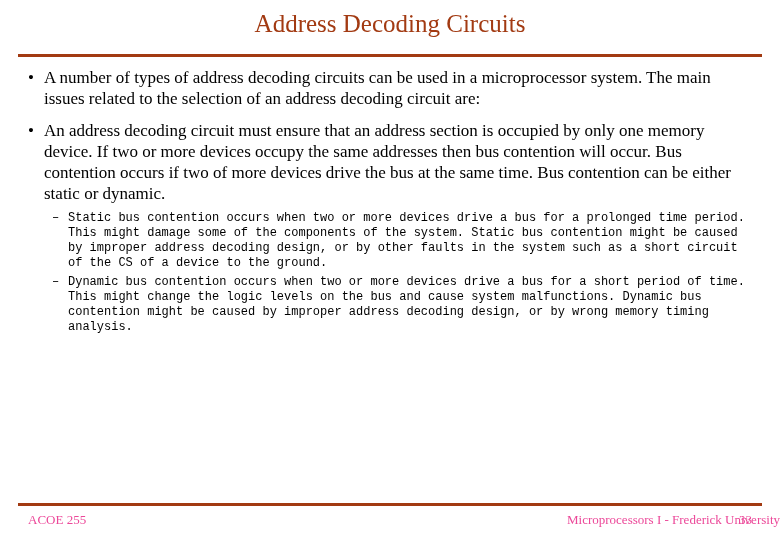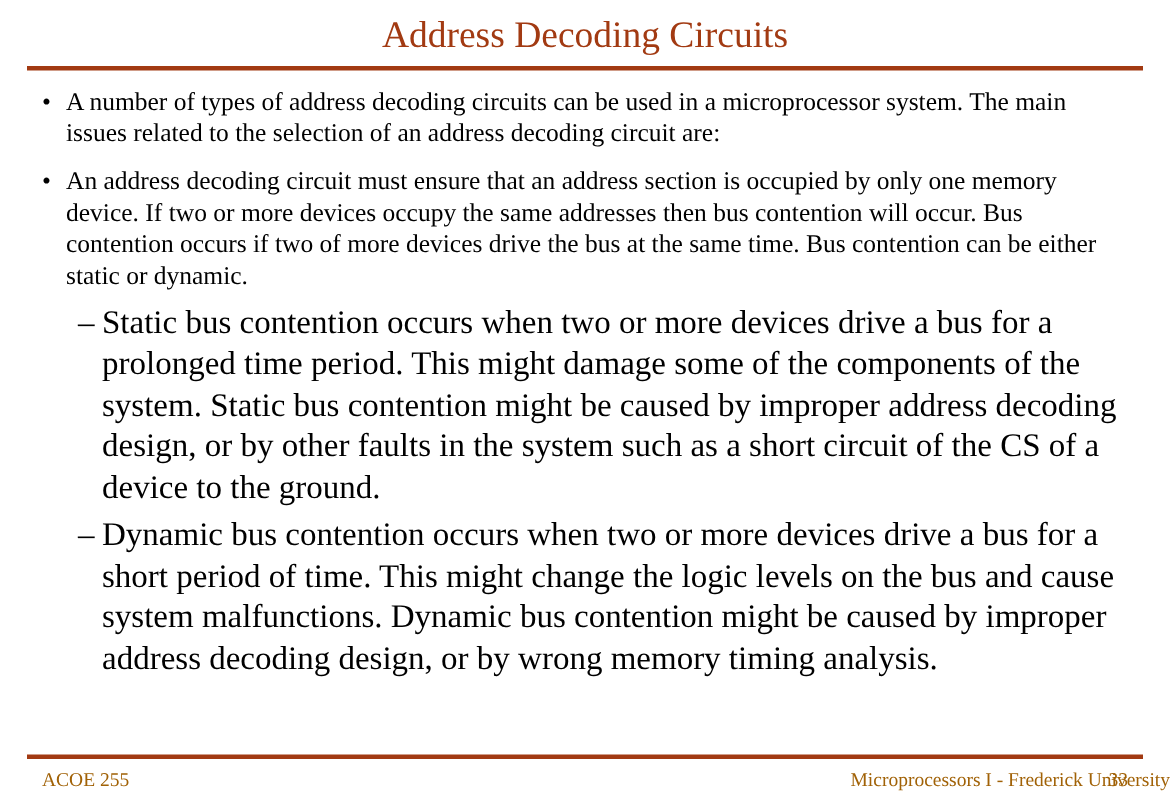--- a/index.html
+++ b/index.html
@@ -16,21 +16,21 @@
     position: relative;
     width: 780px;
     height: 540px;
     box-sizing: border-box;
   }
   .title {
     text-align: center;
     color: #a23a12;
     font-size: 25px;
     padding-top: 10px;
-    padding-bottom: 6px;
+    padding-bottom: 16px;
   }
   .rule {
     height: 3px;
     background: #a23a12;
     margin: 0 18px;
   }
   .content {
     padding: 10px 28px 0 28px;
     font-size: 17px;
     line-height: 1.25;
@@ -57,21 +57,22 @@
     content: "–";
     position: absolute;
     left: 0;
     top: 0;
   }
   .b3 {
     position: relative;
     padding-left: 16px;
     margin-left: 24px;
     margin-bottom: 4px;
-    font-size: 22px;
+    font-size: 12px;
+    font-family: Liberation Mono, monospace;
   }
   .b3::before {
     content: "–";
     position: absolute;
     left: 0;
     top: 0;
   }
   .spaced {
     margin-top: 10px;
   }
@@ -83,21 +84,21 @@
     height: 3px;
     background: #a23a12;
   }
   .footer {
     position: absolute;
     left: 0;
     right: 0;
     bottom: 8px;
     height: 20px;
     font-size: 13px;
-    color: #a16207;
+    color: #ec4899;
   }
   .footer-left {
     position: absolute;
     left: 28px;
   }
   .footer-center {
     position: absolute;
     left: 0;
     right: 0;
     text-align: right;

